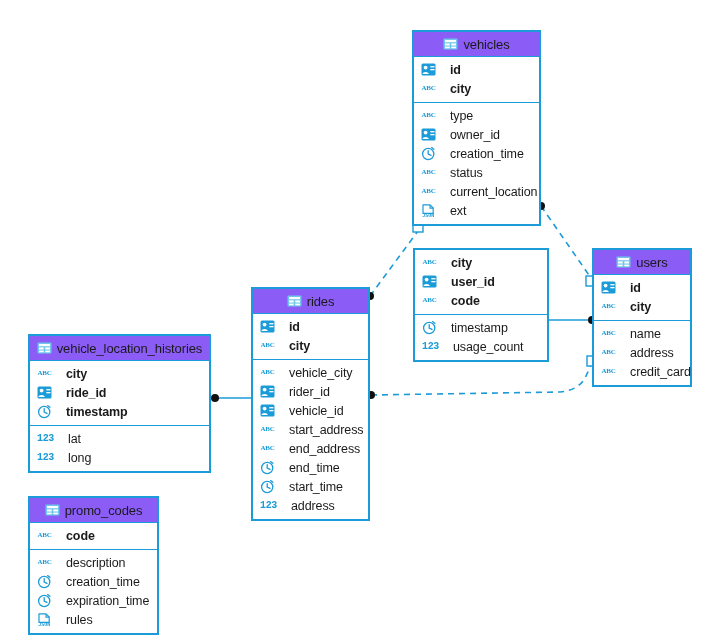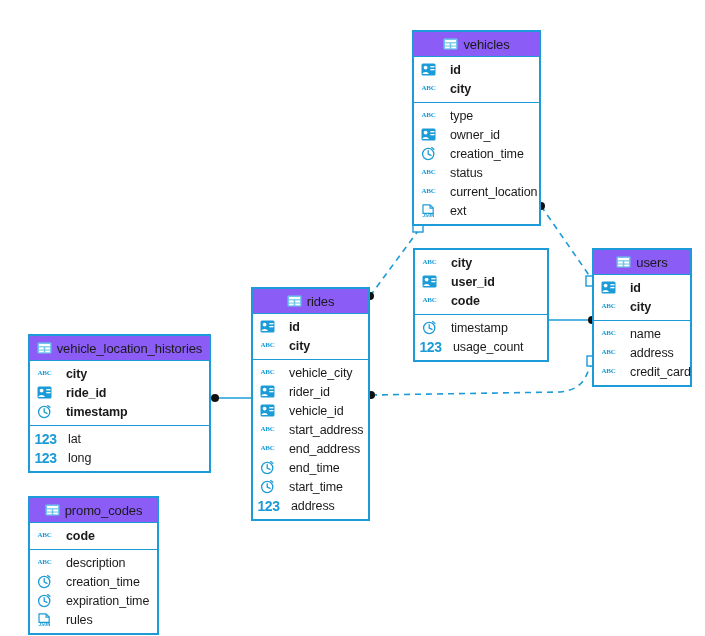--- a/index.html
+++ b/index.html
@@ -88,22 +88,22 @@
   .ico-abc {
     font-family: Liberation Serif, serif;
     font-size: 7px;
     font-weight: bold;
     color: #1B9BD8;
     letter-spacing: -0.3px;
     line-height: 1;
     padding-bottom: 1px;
   }
   .ico-123 {
-    font-family: Liberation Sans, sans-serif;
-    font-size: 14px;
+    font-family: Liberation Mono, monospace;
+    font-size: 10px;
     font-weight: bold;
     color: #1B9BD8;
     letter-spacing: -0.4px;
     line-height: 1;
     width: 17px;
   }
 </style>
 </head>
 <body>
 

